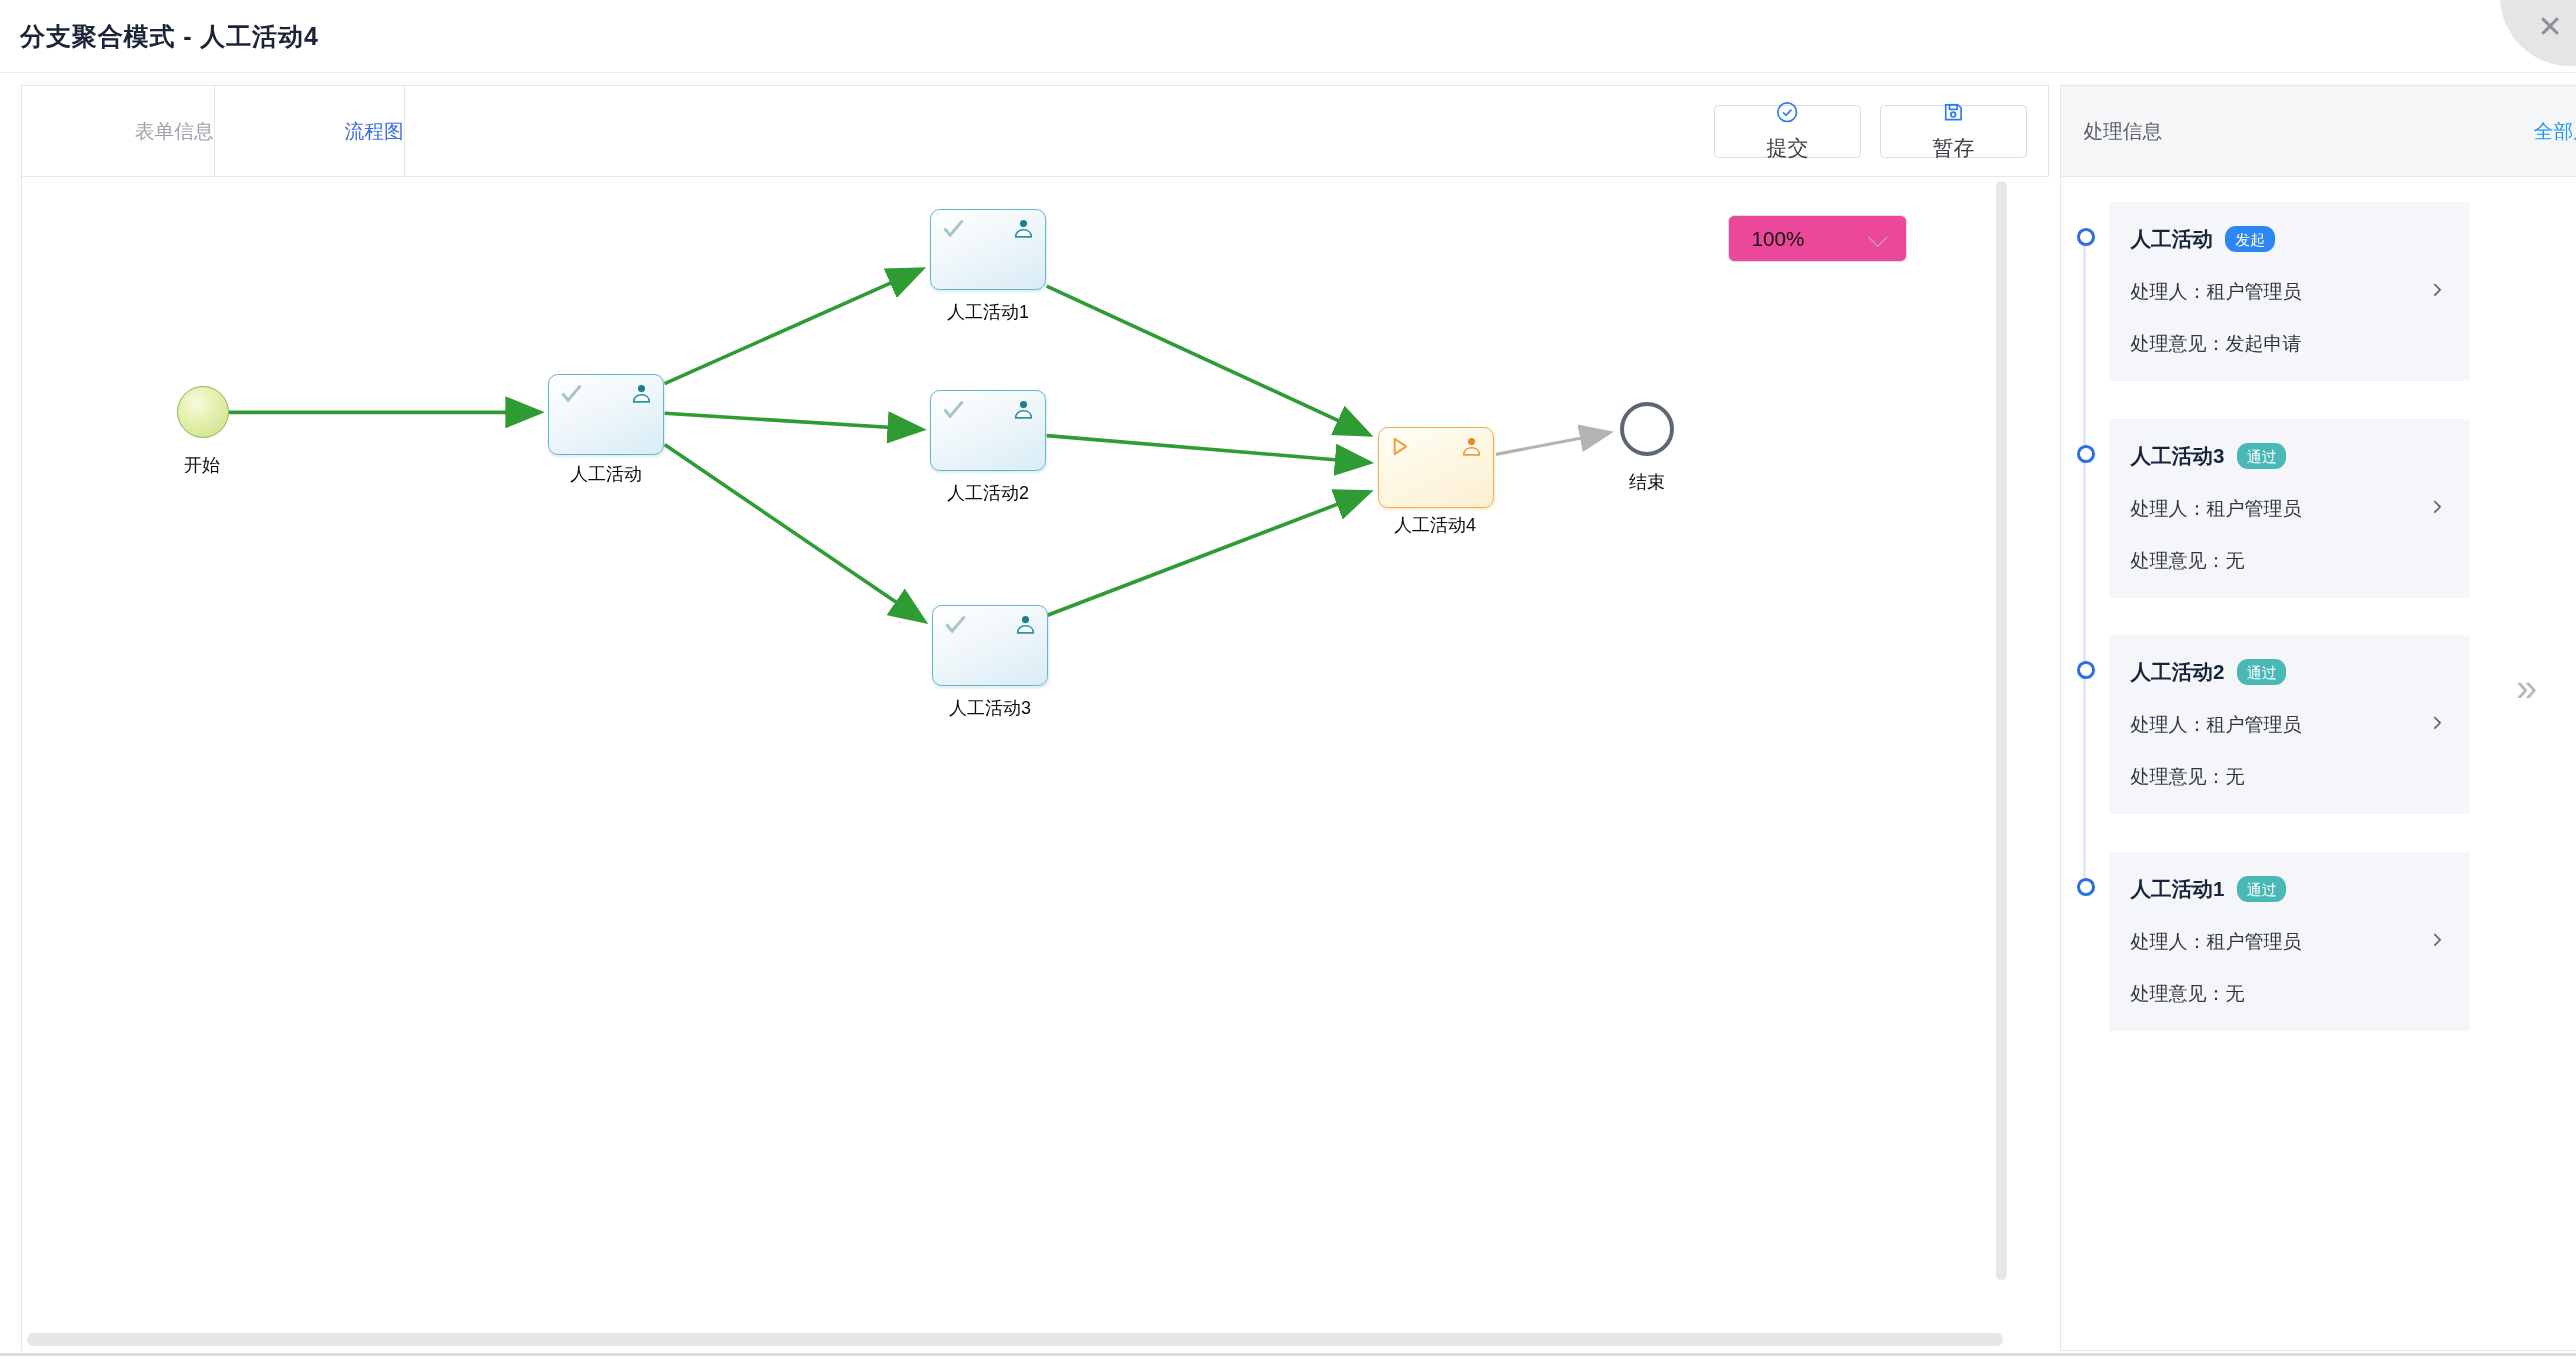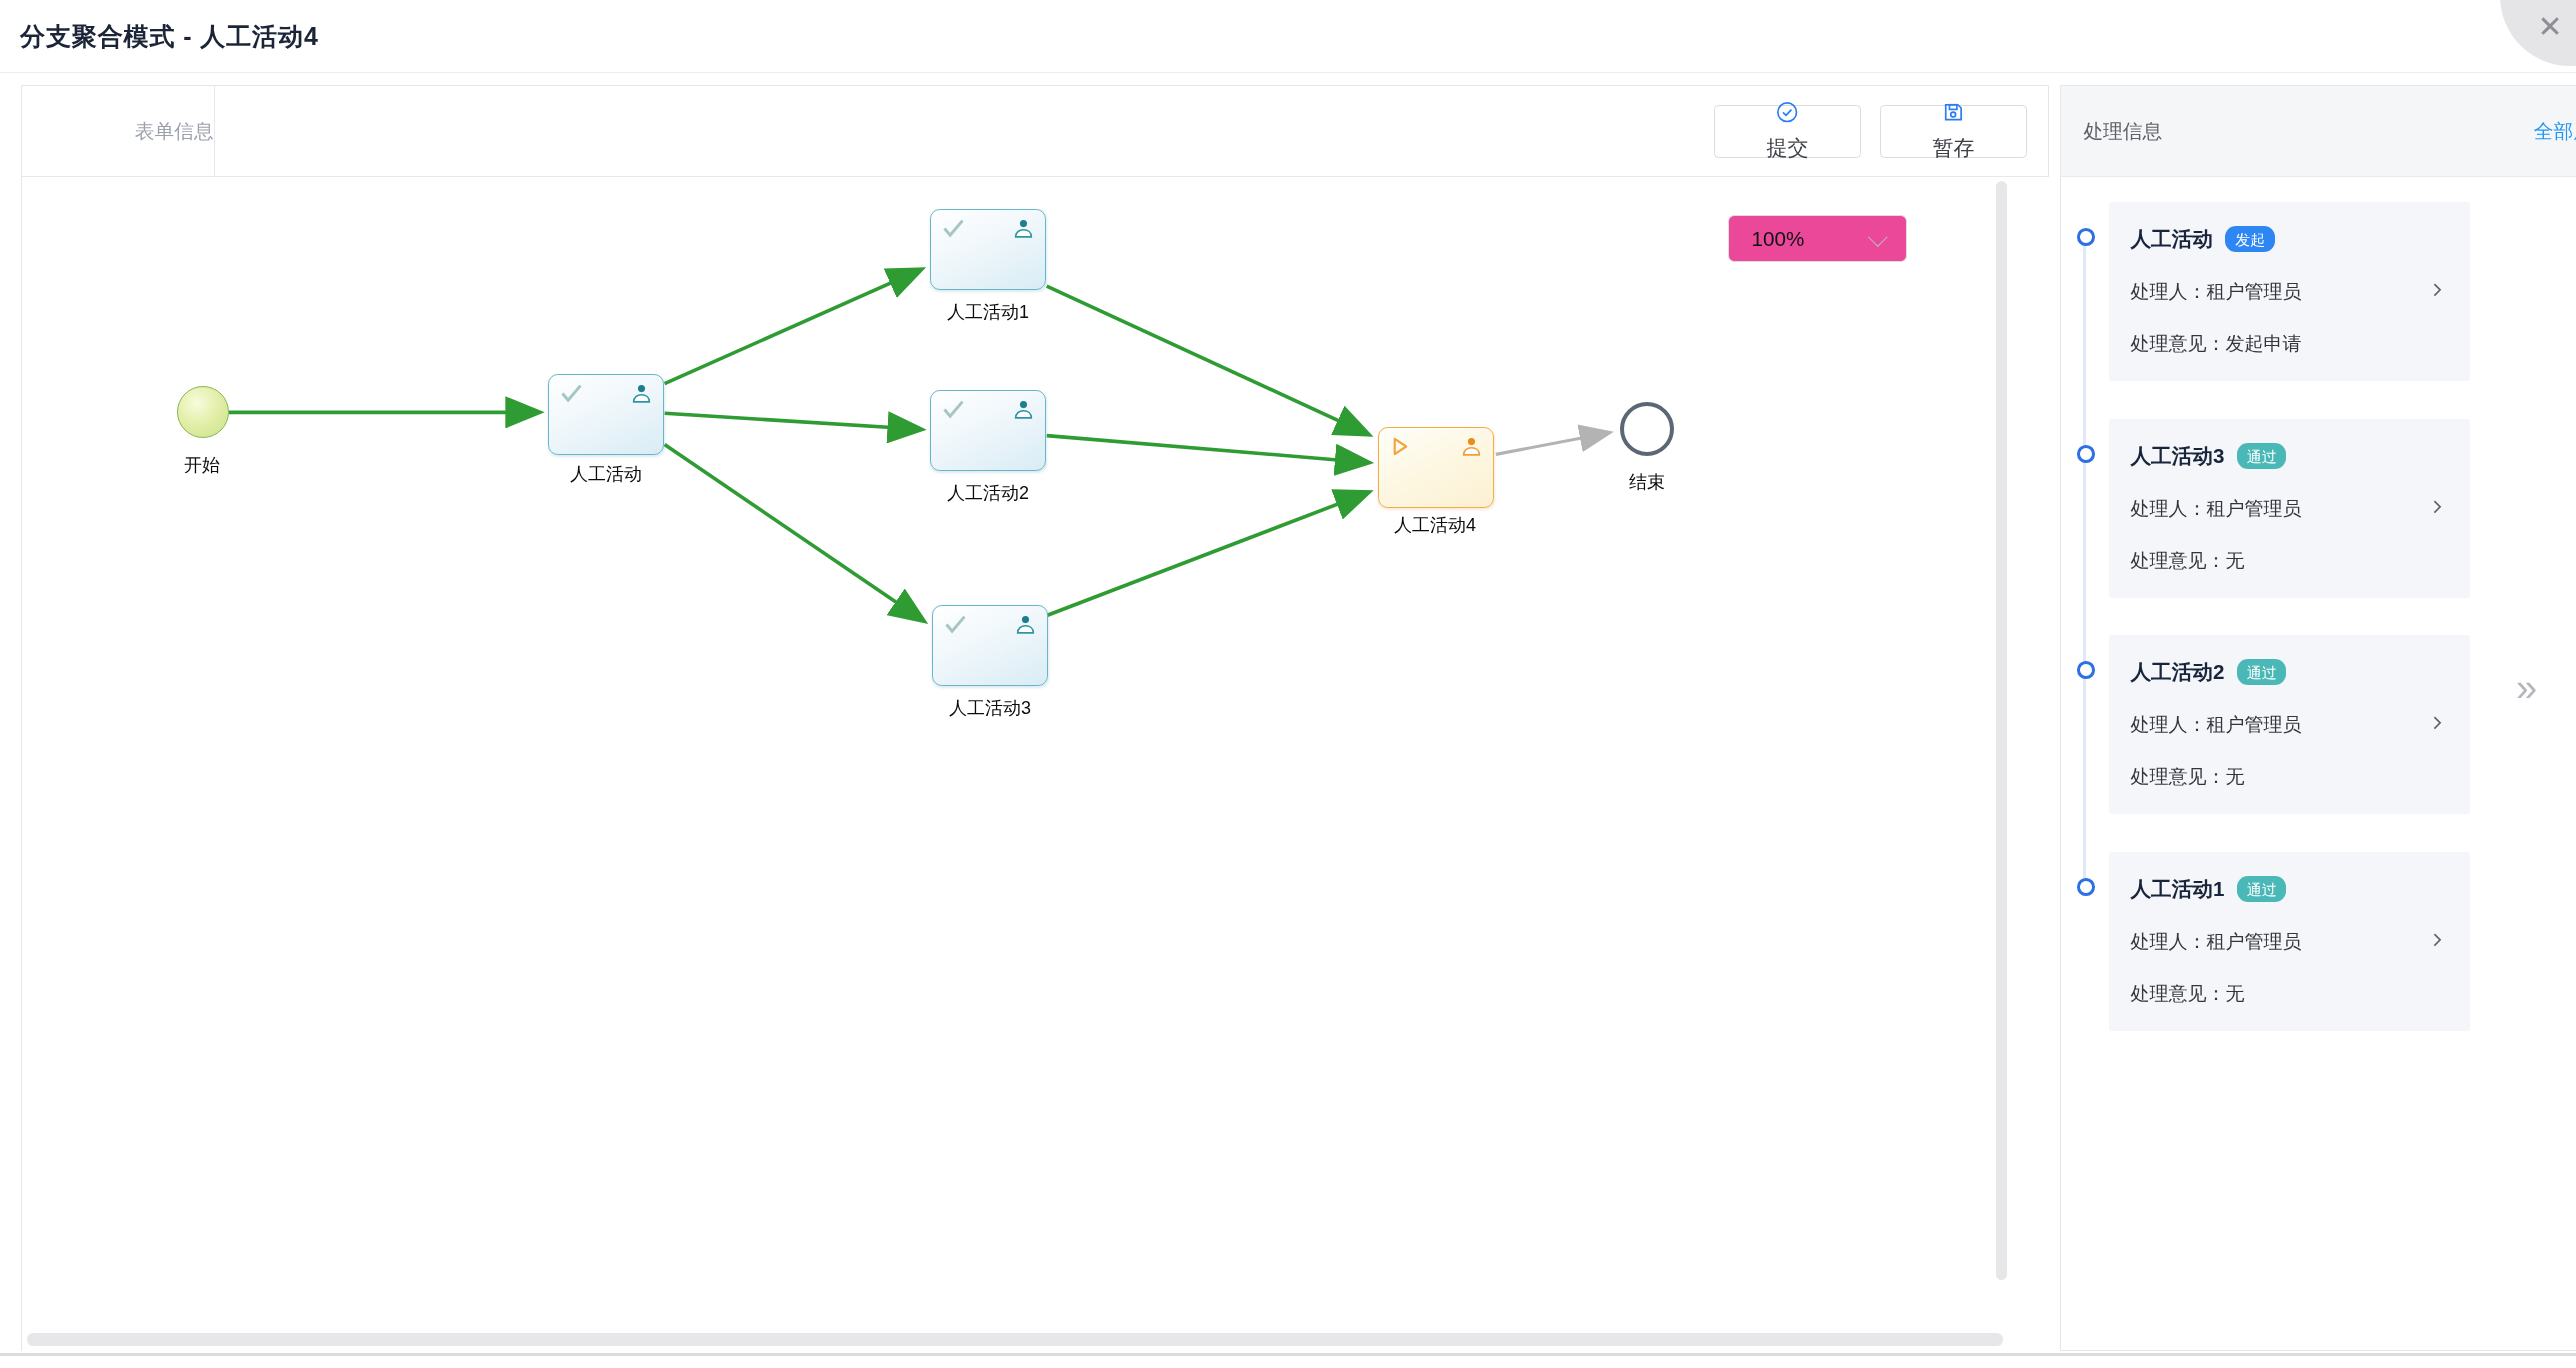--- a/index.html
+++ b/index.html
@@ -61,20 +61,21 @@
 
 <div class="titlebar">
   <div class="title">分支聚合模式 - 人工活动4</div>
 </div>
 <div class="close-wrap"></div>
 <div class="close-x">✕</div>
 
 <div class="main">
   <div class="tabrow">
     <div class="tab tab-form">表单信息</div>
+    <div class="tab tab-diagram">流程图</div>
     <div class="btns">
       <button class="btn">
         <span>
           <svg width="22.4" height="22.4" viewBox="0 0 24 24" fill="none" stroke="#2b7cf0" stroke-width="1.8">
             <circle cx="12" cy="12" r="10"></circle>
               <polyline points="7.5,12.2 10.8,15.4 16.5,9.2"></polyline>
           </svg>
         </span>
         <span>提交</span>
       </button>

